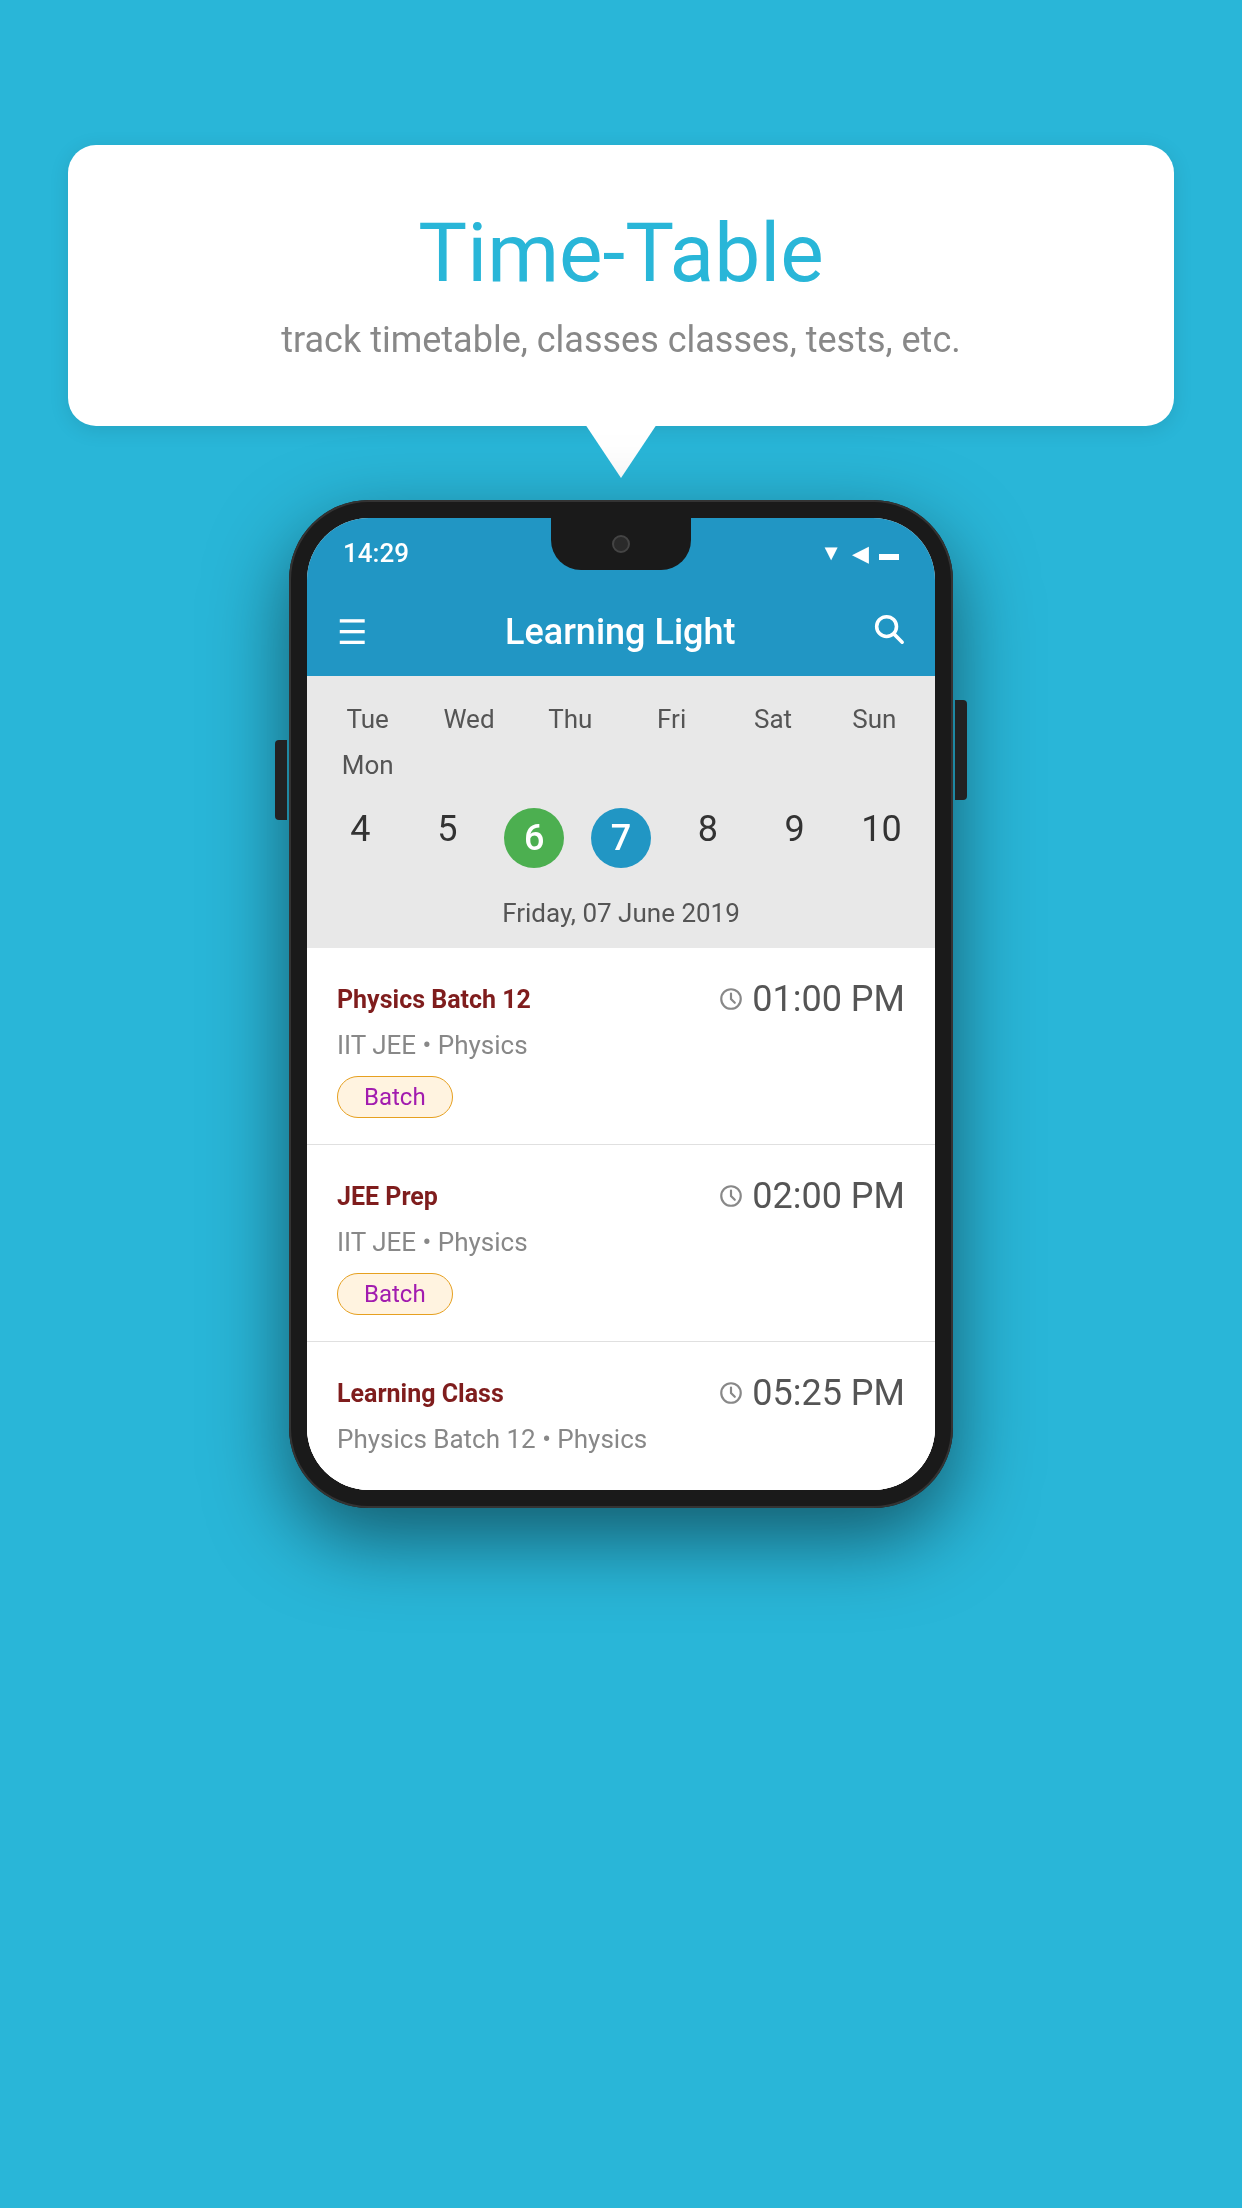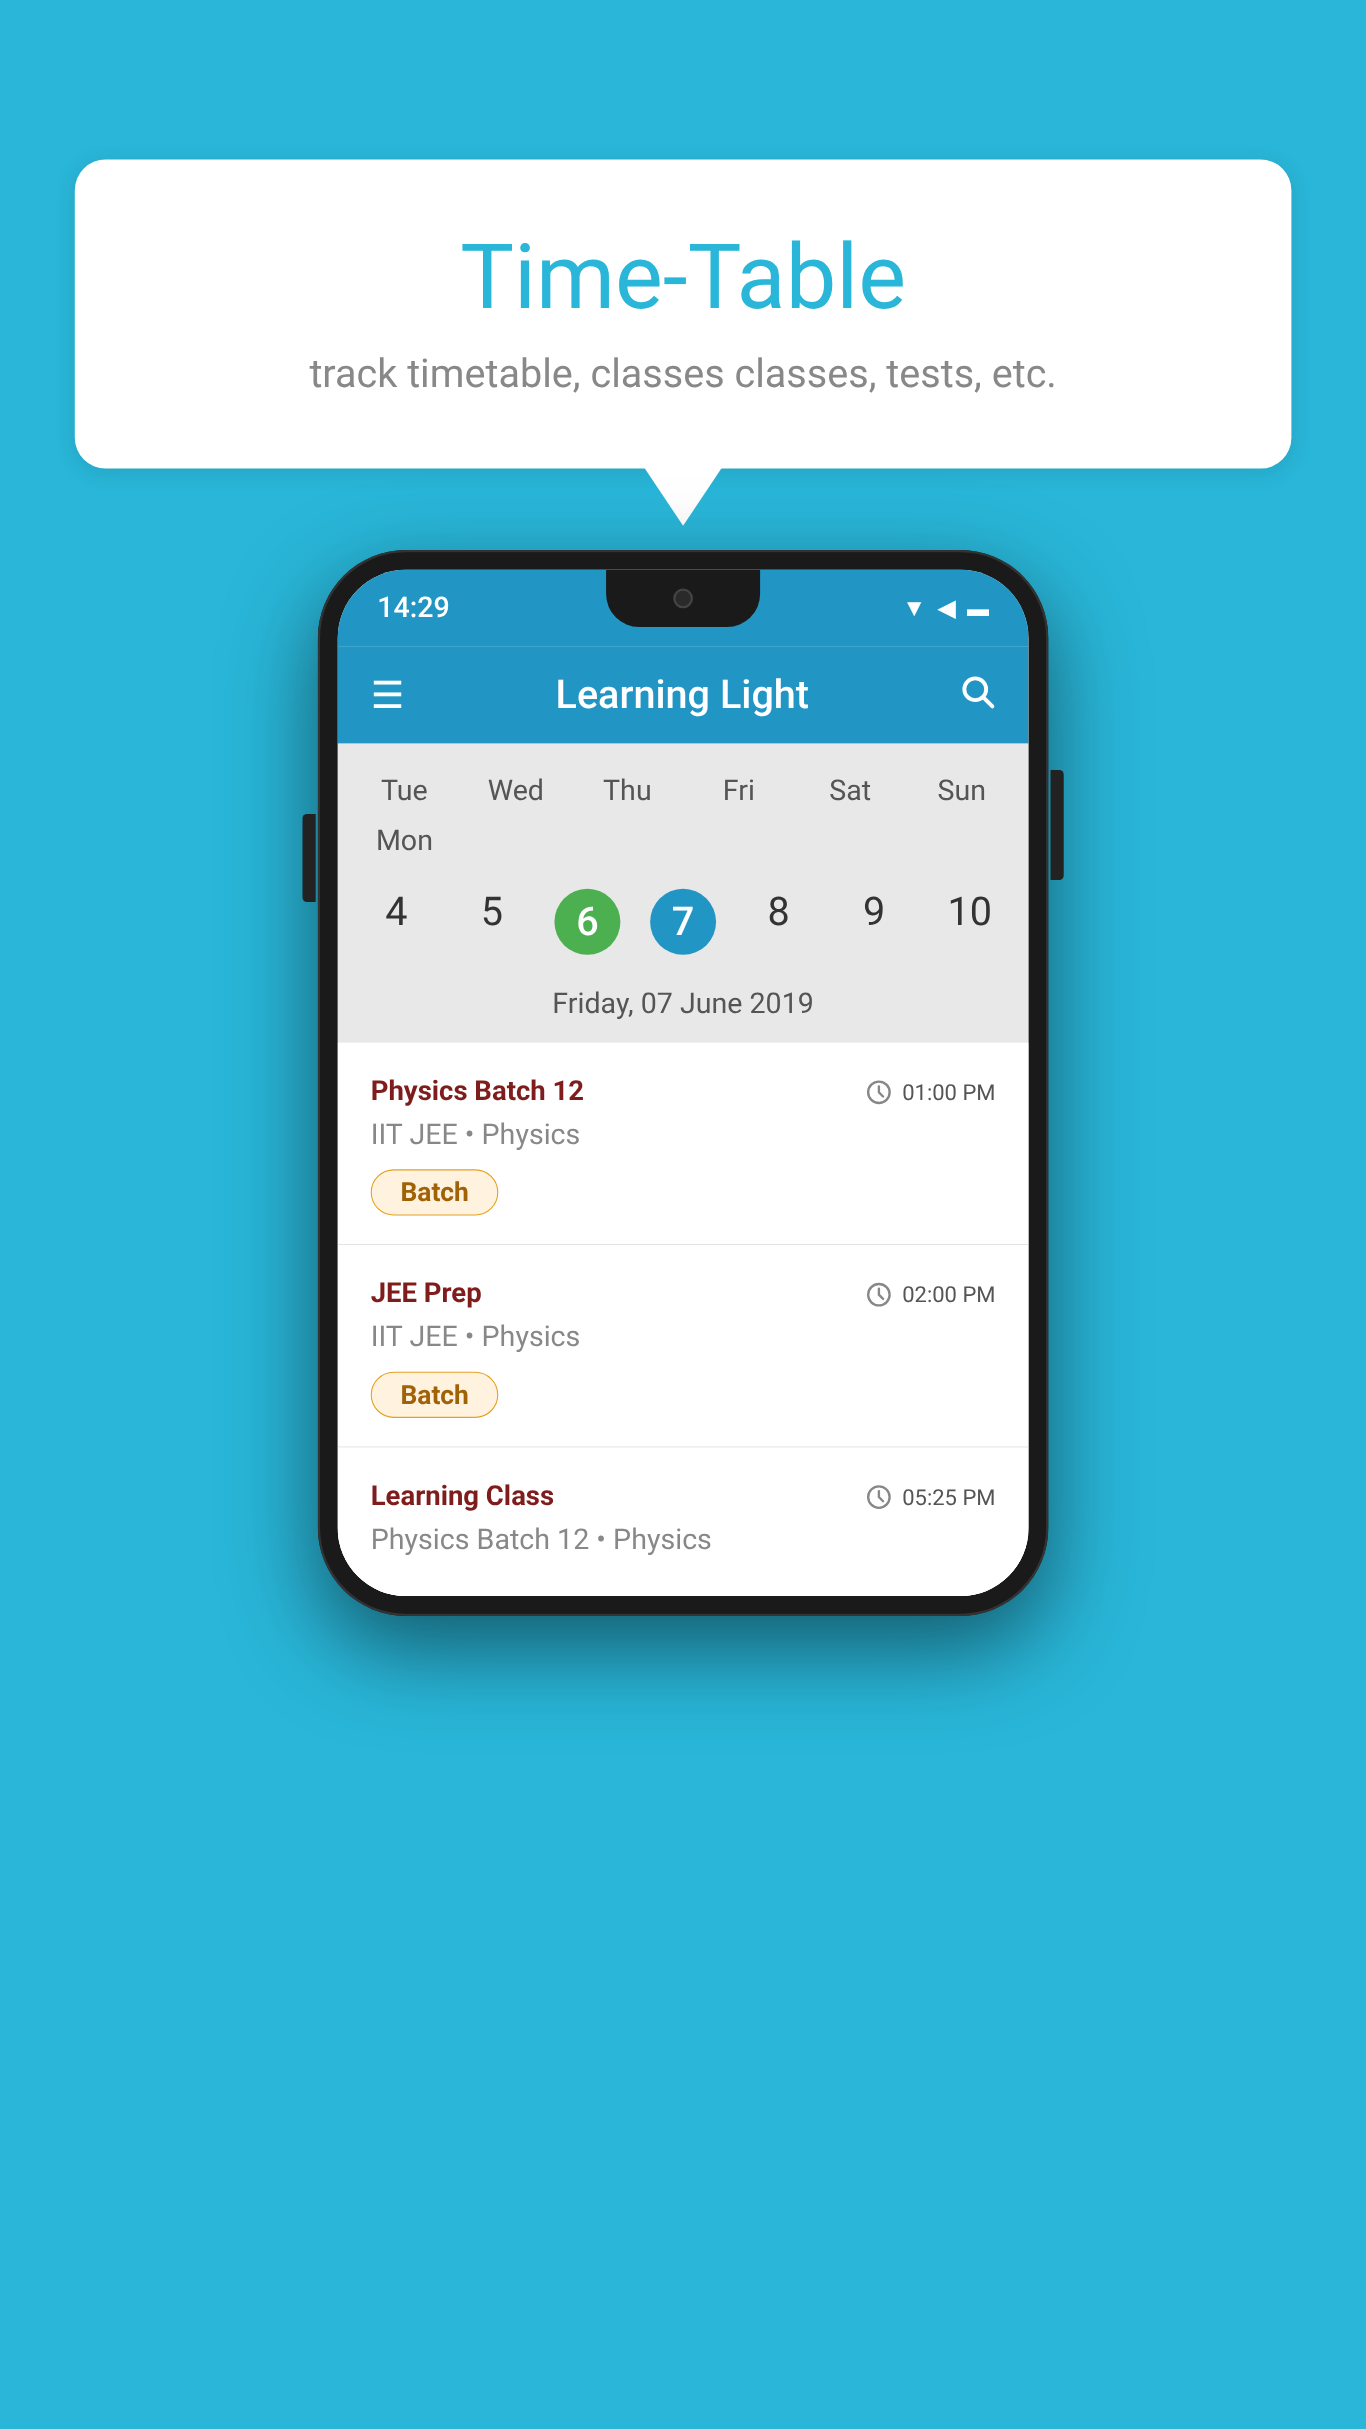--- a/index.html
+++ b/index.html
@@ -266,42 +266,42 @@
     }
 
     .schedule-item-title {
       font-size: 25px;
       font-weight: 700;
       color: #7f1d1d;
       text-align: right;
     }
 
     .schedule-item-time {
-      font-size: 20px;
+      font-size: 36px;
       color: #555;
       display: flex;
       align-items: center;
       gap: 8px;
     }
 
     .schedule-item-subtitle {
       font-size: 26px;
       color: #888;
       margin-bottom: 16px;
     }
 
     .batch-tag {
       display: inline-block;
       background: #fff3e0;
-      color: #a16207;
+      color: #a21caf;
       border: 1.5px solid #e6a020;
       border-radius: 30px;
       padding: 6px 26px;
       font-size: 24px;
-      font-weight: 700;
+      font-weight: 400;
     }
 
     
     .schedule-item-partial {
       background: white;
       padding: 30px 30px 20px;
     }
 
   </style>
 </head>

